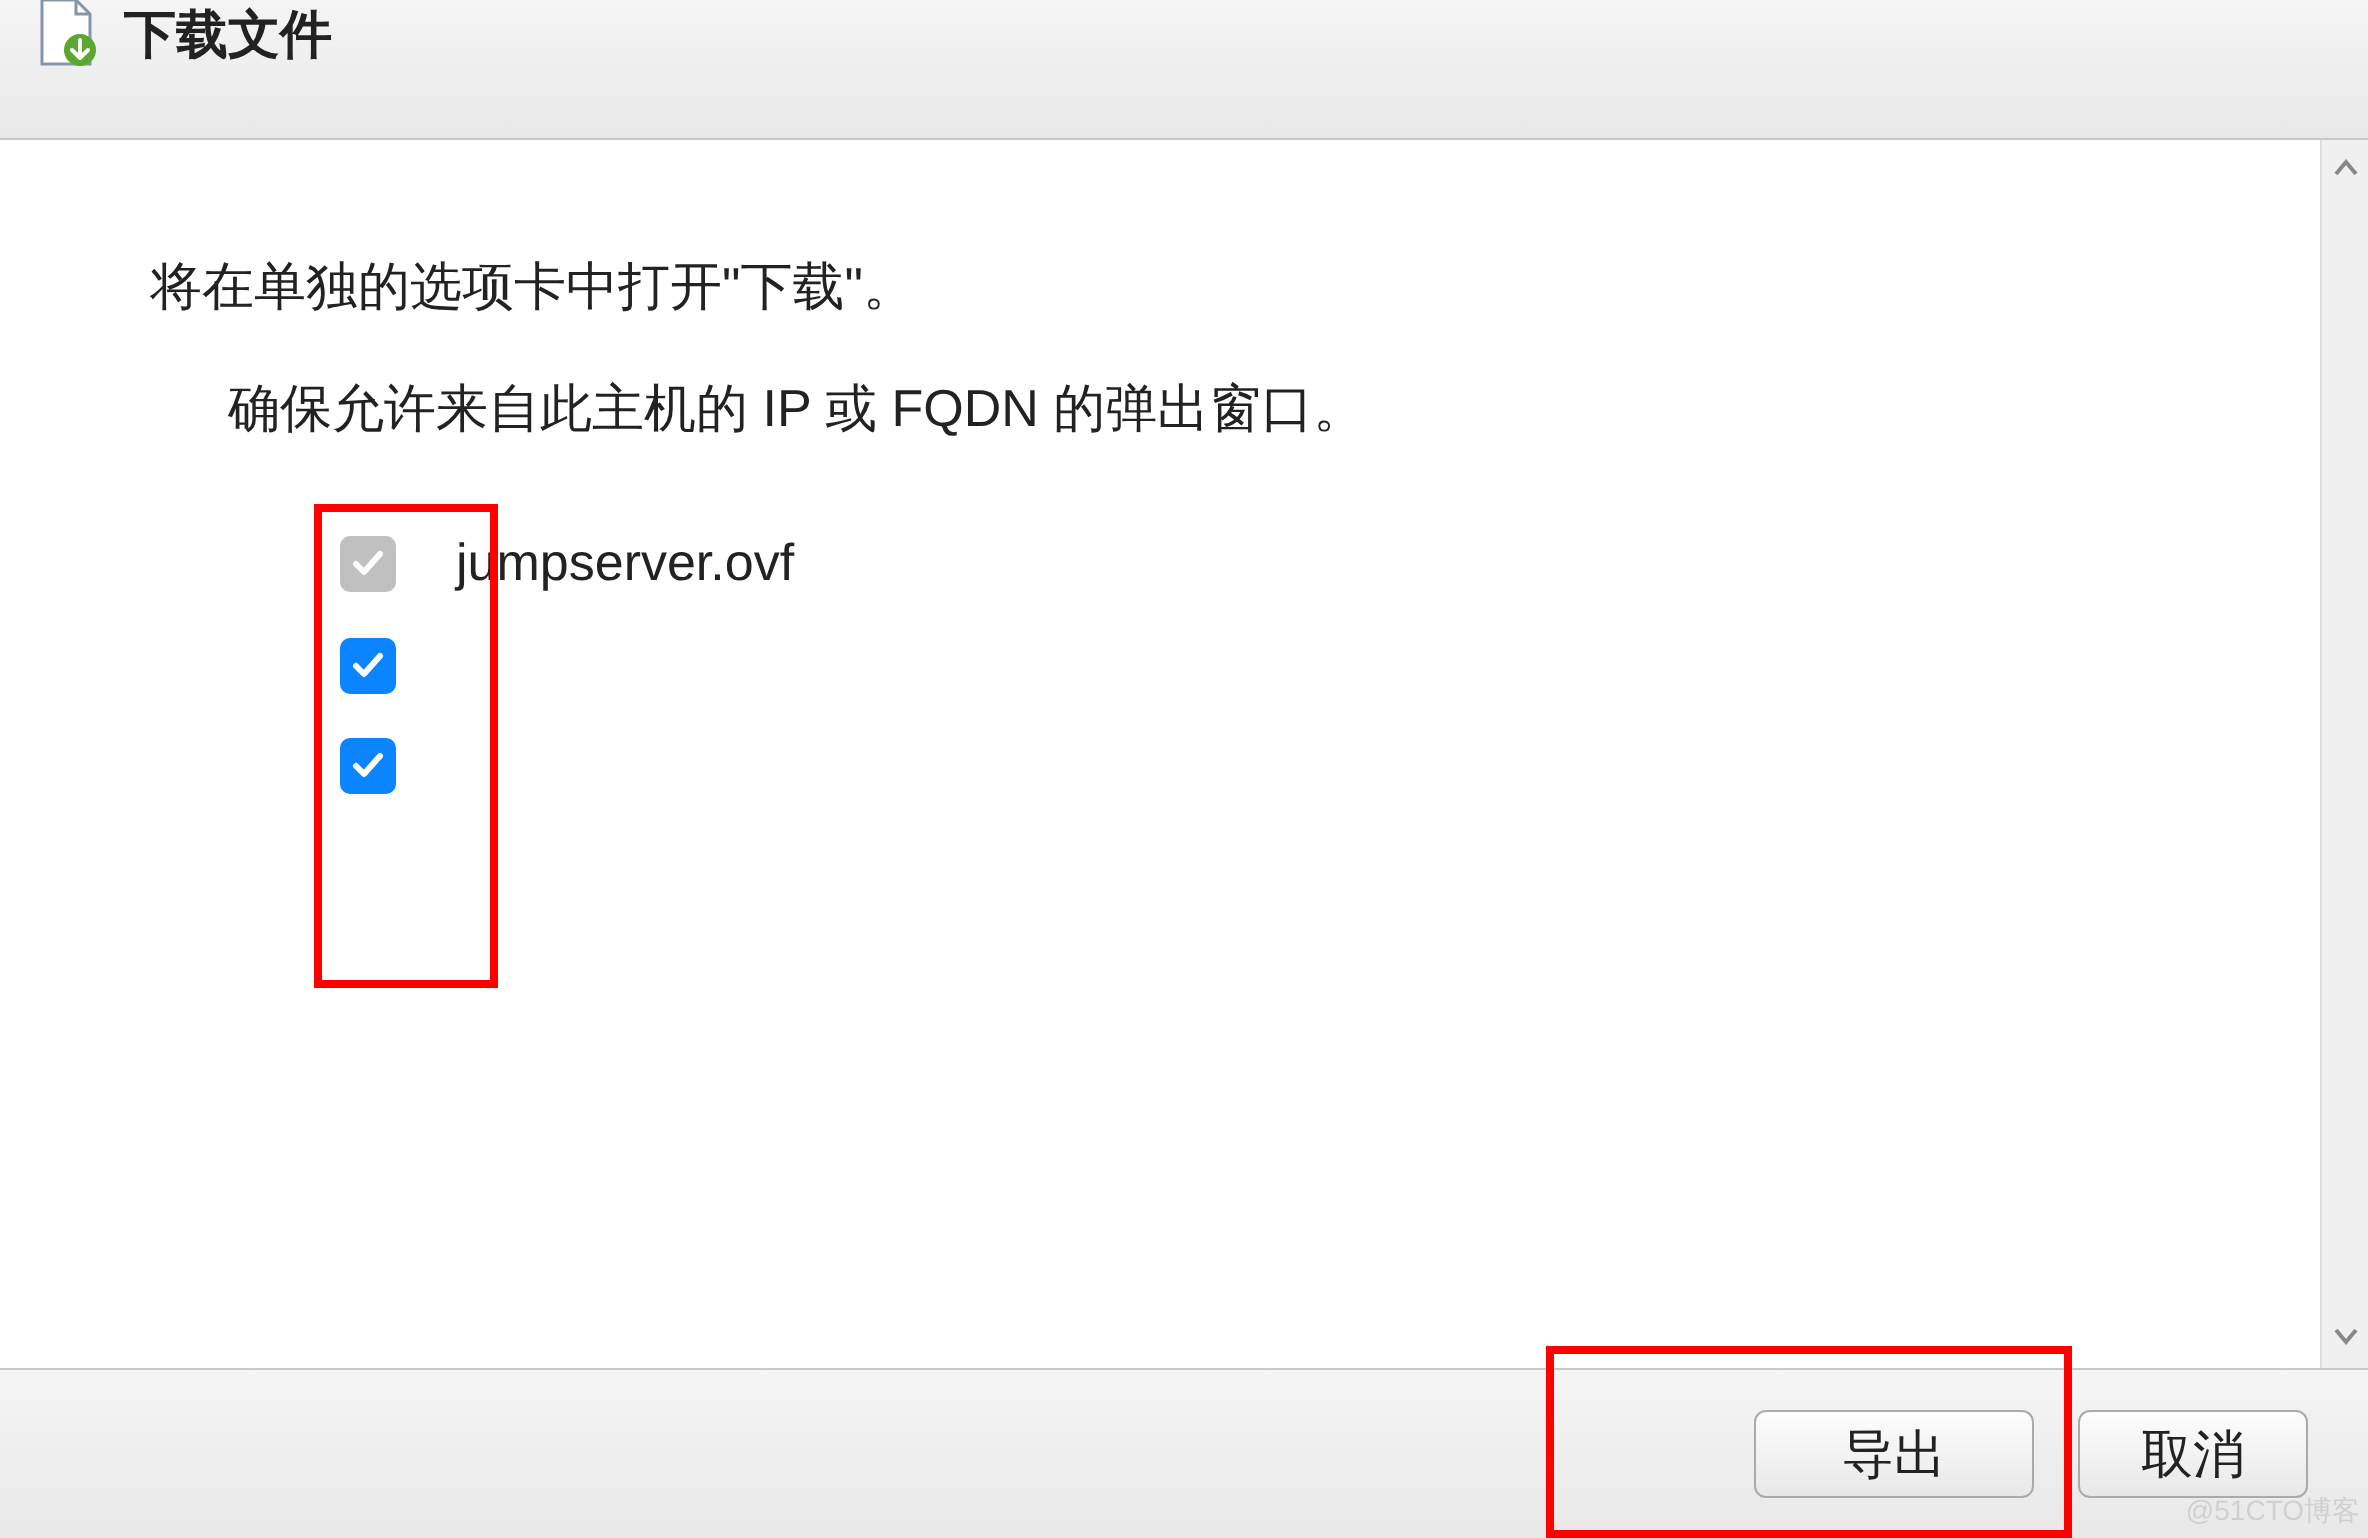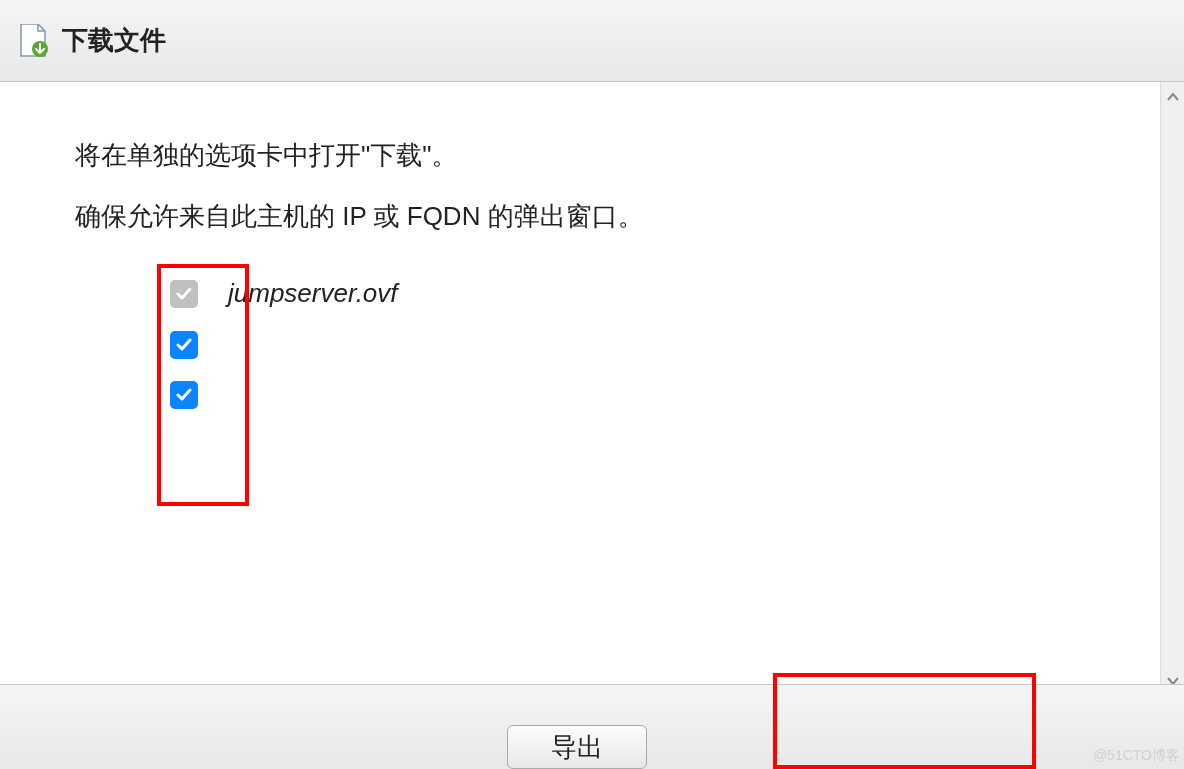--- a/index.html
+++ b/index.html
@@ -9,25 +9,24 @@
     }
     body {
       font-family: "Microsoft YaHei", Arial, sans-serif;
       width: 1184px;
       height: 769px;
       background: #ffffff;
       overflow: hidden;
       position: relative;
     }
     .title-bar {
-      height: 82px;
+      height: 70px;
       background: linear-gradient(to bottom, #f5f5f5, #e8e8e8);
       border-bottom: 1px solid #c8c8c8;
       display: flex;
-      align-items: center;
       padding-left: 18px;
       gap: 14px;
       font-family: Liberation Serif, serif;
     }
     .title-icon {
       width: 30px;
       height: 34px;
       display: flex;
       align-items: center;
       justify-content: center;
@@ -69,40 +68,40 @@
       font-size: 26px;
       color: #222;
       line-height: 1.5;
       margin-bottom: 22px;
     }
     .description2 {
       font-size: 26px;
       color: #222;
       line-height: 1.5;
       margin-bottom: 42px;
+      margin-left: 39px;
     }
     .file-list {
       margin-left: 50px;
       position: relative;
     }
     .highlight-box1 {
       position: absolute;
       left: 32px;
       top: -14px;
       width: 92px;
       height: 242px;
       border: 4px solid #ff0000;
     }
     .file-item {
       display: flex;
       align-items: center;
       gap: 30px;
       margin-bottom: 22px;
       padding-left: 45px;
-      font-style: italic;
     }
     .checkbox {
       width: 28px;
       height: 28px;
       border-radius: 5px;
       display: flex;
       align-items: center;
       justify-content: center;
       flex-shrink: 0;
     }
@@ -126,21 +125,20 @@
       left: 0;
       right: 0;
       height: 85px;
       background: linear-gradient(to bottom, #f5f5f5, #e8e8e8);
       border-top: 1px solid #c8c8c8;
       display: flex;
       align-items: center;
       justify-content: flex-end;
       gap: 22px;
       padding-right: 30px;
-      flex-direction: column;
     }
     .highlight-box2 {
       position: absolute;
       right: 148px;
       bottom: 0;
       width: 263px;
       height: 96px;
       border: 4px solid #ff0000;
       pointer-events: none;
     }
@@ -232,15 +230,16 @@
       <svg width="14" height="10" viewBox="0 0 14 10">
           <path d="M 2 2 L 7 8 L 12 2" fill="none" stroke="#888" stroke-width="2"></path>
         </svg>
     </span>
   </div>
 </div>
 
 <div class="footer">
   <div class="highlight-box2"></div>
   <button class="btn">导出</button>
+  <button class="btn btn-cancel">取消</button>
 </div>
 
 <div class="watermark">@51CTO博客</div>
 
 </body></html>

